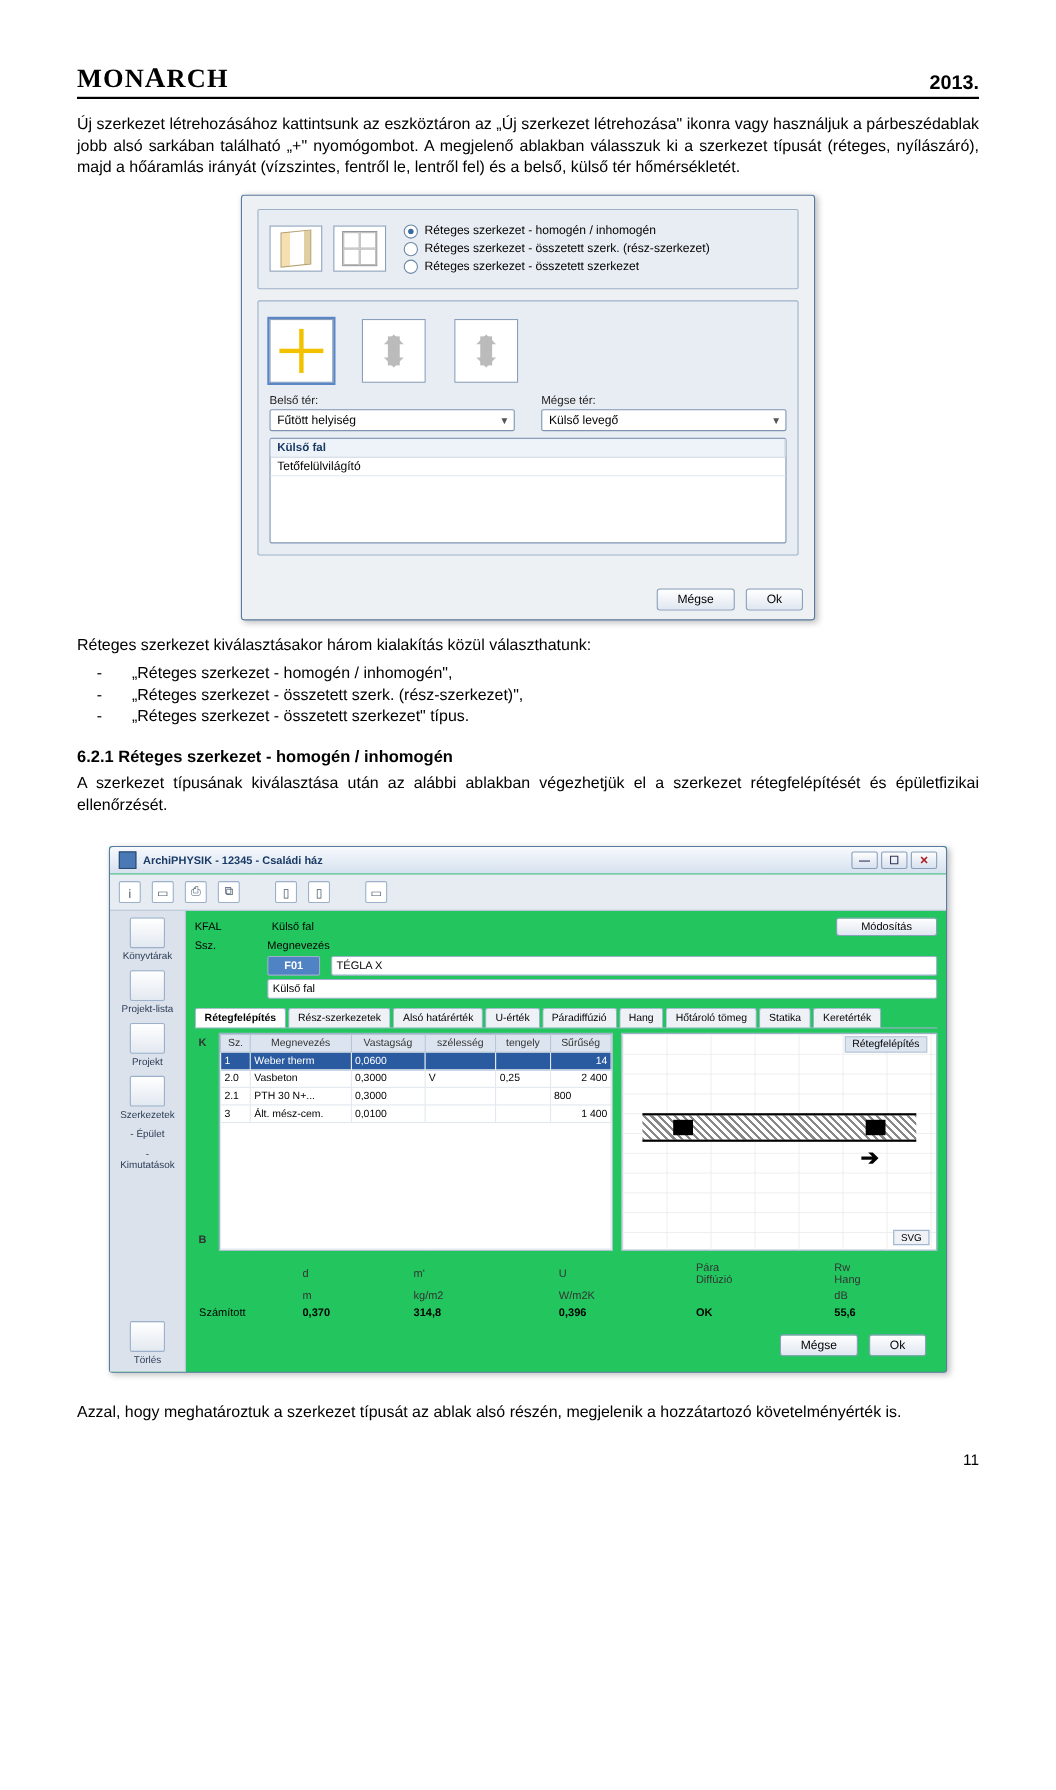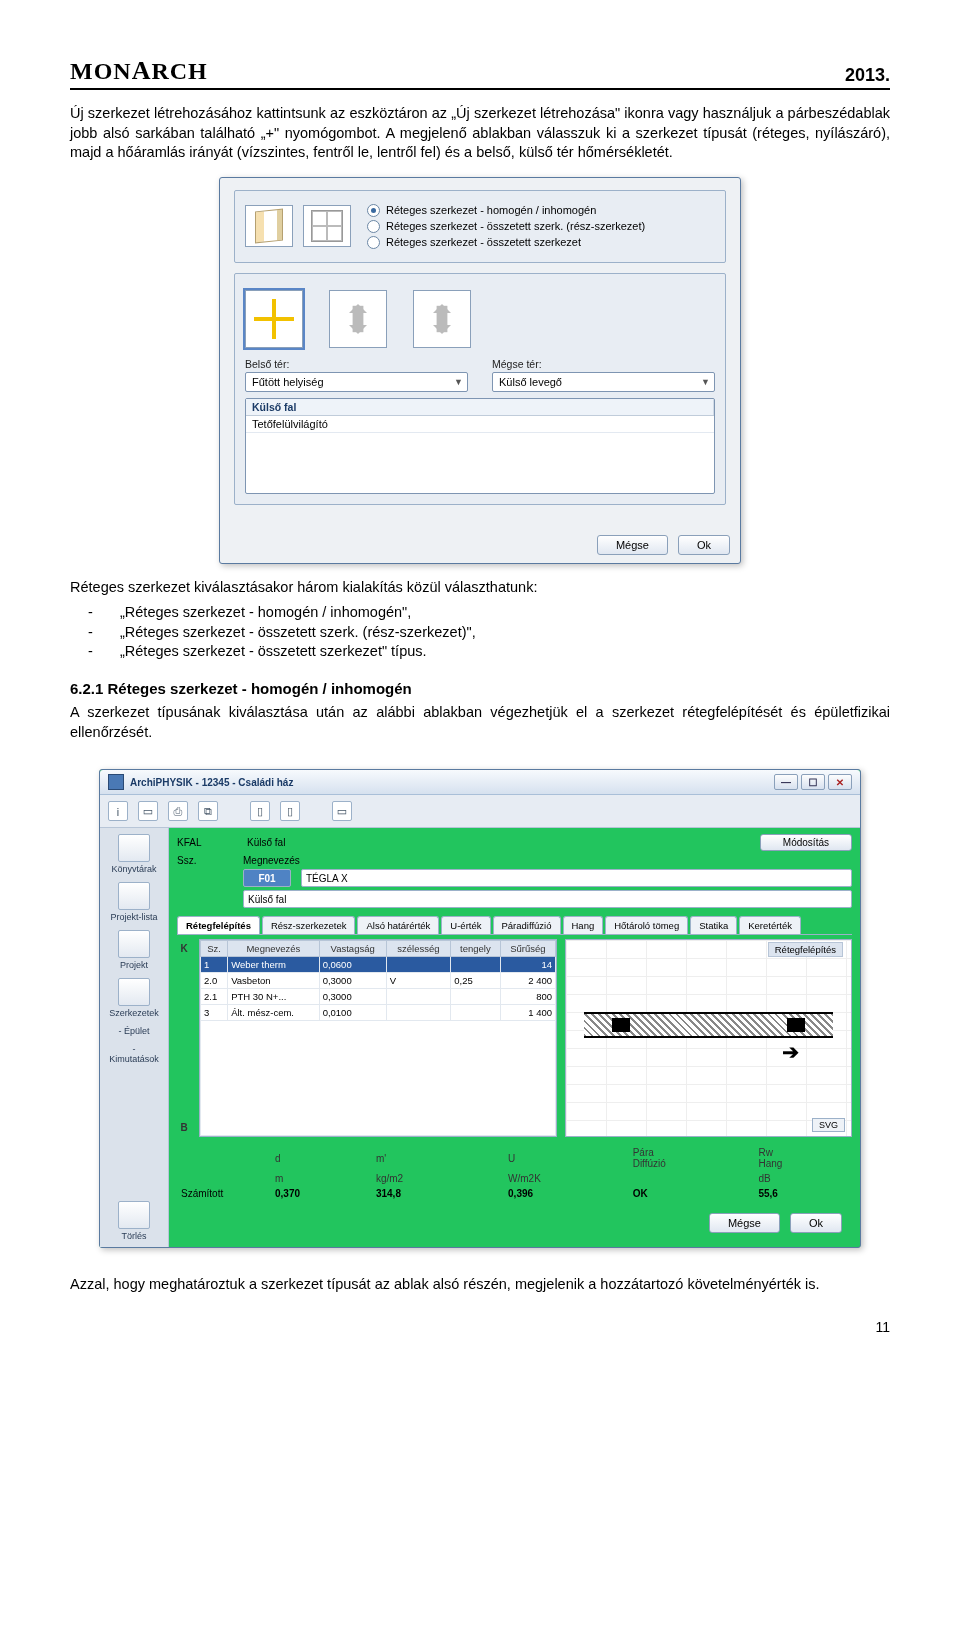--- a/index.html
+++ b/index.html
@@ -303,21 +303,21 @@
                 <td>V</td>
                 <td>0,25</td>
                 <td style="text-align:right">2 400</td>
               </tr>
               <tr>
                 <td>2.1</td>
                 <td>PTH 30 N+...</td>
                 <td>0,3000</td>
                 <td></td>
                 <td></td>
-                <td style="text-align:right">800</td>
+                <td style="">800</td>
               </tr>
               <tr>
                 <td>3</td>
                 <td>Ált. mész-cem.</td>
                 <td>0,0100</td>
                 <td></td>
                 <td></td>
                 <td style="text-align:right">1 400</td>
               </tr>
               <tr>

